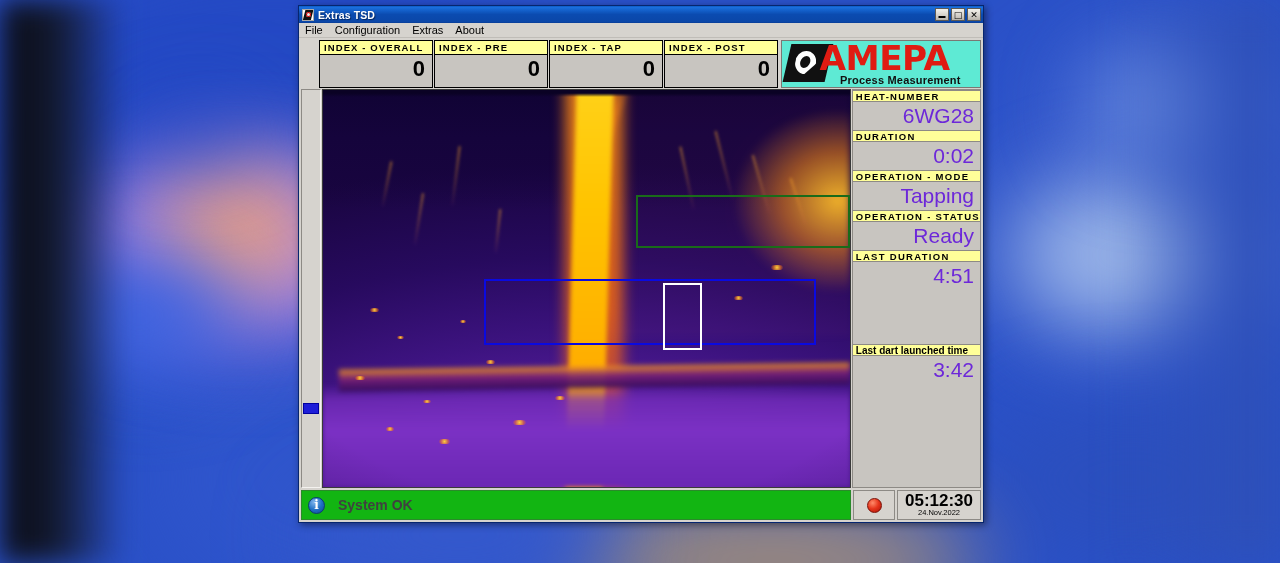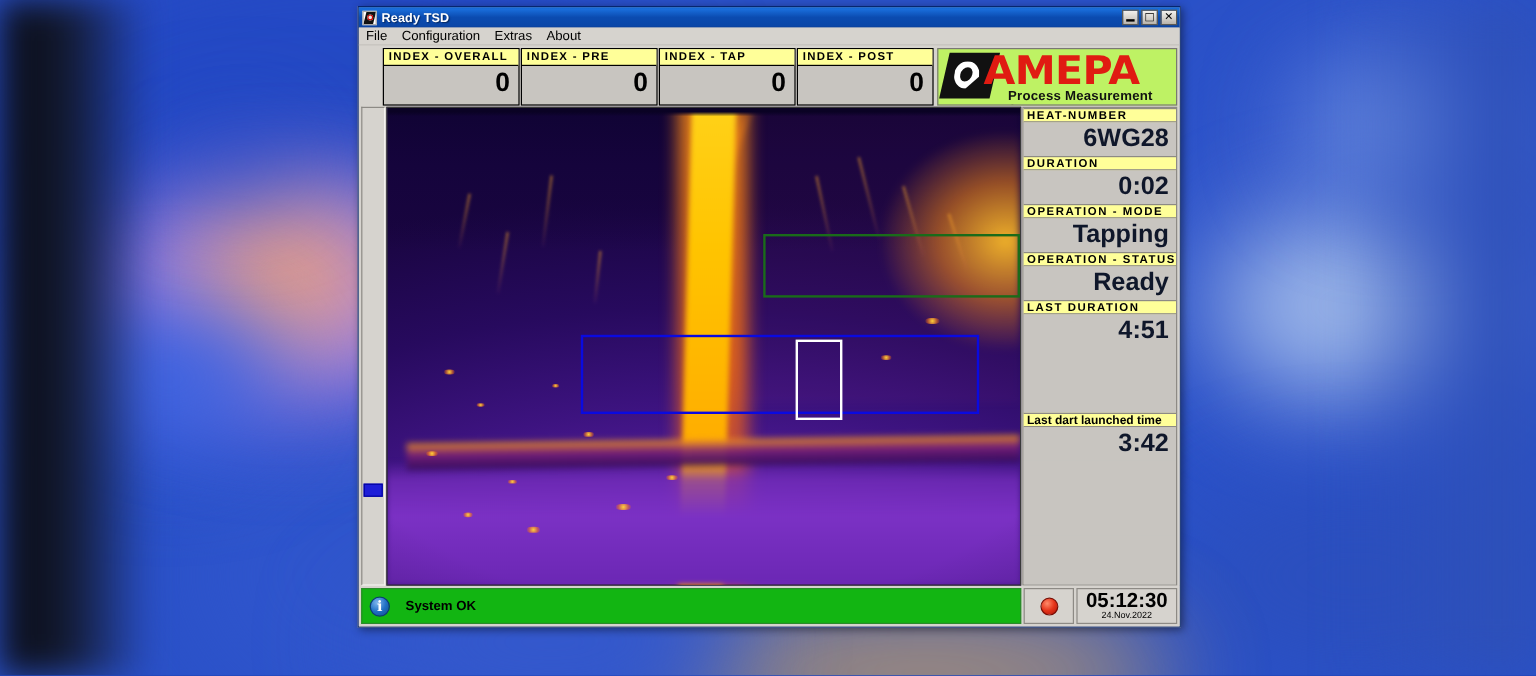--- a/index.html
+++ b/index.html
@@ -92,21 +92,21 @@
   .index-card .hd {
     background: #ffff99; color: #000; font-weight: bold;
     font-size: 9.5px; letter-spacing: 1.1px; padding: 1px 0 1px 4px;
     border-bottom: 1px solid #000; height: 14px; line-height: 12px; white-space: nowrap;
   }
   .index-card .val {
     flex: 1 1 auto; text-align: right; padding-right: 7px;
     font-size: 22px; font-weight: bold; line-height: 27px; color: #000;
   }
   .logo-box {
-    flex: 0 0 200px; border: 1px solid #7a7874; background: #bef264;
+    flex: 0 0 200px; border: 1px solid #7a7874; background: #5eead4;
     margin-left: 2px; position: relative; overflow: hidden;
   }
   .logo-mark {
     position: absolute; left: 5px; top: 3px; width: 42px; height: 38px;
     background: #111; transform: skewX(-13deg);
   }
   .logo-mark::after {
     content: ""; position: absolute; left: 8px; top: 7px;
     width: 21px; height: 23px; border-radius: 50% 50% 50% 50%;
     background: #fff; transform: skewX(9deg);
@@ -220,39 +220,39 @@
   }
   .sb-field { display: flex; flex-direction: column; }
   .sb-label {
     background: #ffff99; color: #000; font-weight: bold; font-size: 9.5px;
     letter-spacing: 1.3px; line-height: 12px; height: 12px; padding-left: 3px;
     border-top: 1px solid #8d8a85; border-bottom: 1px solid #8d8a85; white-space: nowrap;
     overflow: hidden;
   }
   .sb-label.nospace { letter-spacing: 0px; font-size: 10px; }
   .sb-value {
-    text-align: right; padding-right: 6px; font-size: 21px; font-weight: bold;
-    color: #0f172a; line-height: 27px; height: 28px; background: #c8c5c0;
+    text-align: right; padding-right: 6px; font-size: 21px; font-weight: normal;
+    color: #6d28d9; line-height: 27px; height: 28px; background: #c8c5c0;
   }
   .sb-spacer { background: #c8c5c0; }
 
   
   .statusbar { flex: 0 0 34px; display: flex; padding: 2px; background: #d6d3ce; }
   .status-main {
     flex: 1 1 auto; background: #12b512; border: 1px solid #2a8a2a;
     display: flex; align-items: center; padding-left: 6px; gap: 13px;
   }
   .info-icon {
     width: 17px; height: 17px; border-radius: 50%; flex: 0 0 17px;
     background: radial-gradient(circle at 35% 28%, #7fb6ee 0%, #1f6fc4 52%, #12498d 100%);
     border: 1px solid #0c3a74; color: #fff; font-weight: bold; font-size: 12px;
     display: flex; align-items: center; justify-content: center;
     font-family: "DejaVu Serif", serif; line-height: 1;
   }
-  .status-text { font-size: 11px; font-weight: bold; color: #000000; }
+  .status-text { font-size: 14px; font-weight: bold; color: #404040; }
   .status-led-box {
     flex: 0 0 42px; margin-left: 2px; background: #d6d3ce;
     border: 1px solid #8d8a85; display: flex; align-items: center; justify-content: center;
   }
   .led {
     width: 15px; height: 15px; border-radius: 50%;
     background: radial-gradient(circle at 36% 30%, #ff8b6a 0%, #e6351b 48%, #a81208 100%);
     border: 1px solid #7a0f06;
   }
   .status-clock {
@@ -279,21 +279,21 @@
   <div class="blob" style="left:560px;top:500px;width:420px;height:120px;background:#caa05e;opacity:0.75;"></div>
   <div class="blob" style="left:300px;top:480px;width:320px;height:110px;background:#3559cc;"></div>
   <div class="edge-left"></div>
   <div class="edge-right"></div>
 </div>
 
 <div id="app-window">
 
   <div class="titlebar">
     <div class="app-icon"></div>
-    <div class="title">Ready TSD</div>
+    <div class="title">Extras TSD</div>
     <div class="winbtns">
       <div class="winbtn min">
           <span></span>
         </div>
       <div class="winbtn">
           <span>□</span>
         </div>
       <div class="winbtn">
           <span>✕</span>
         </div>

